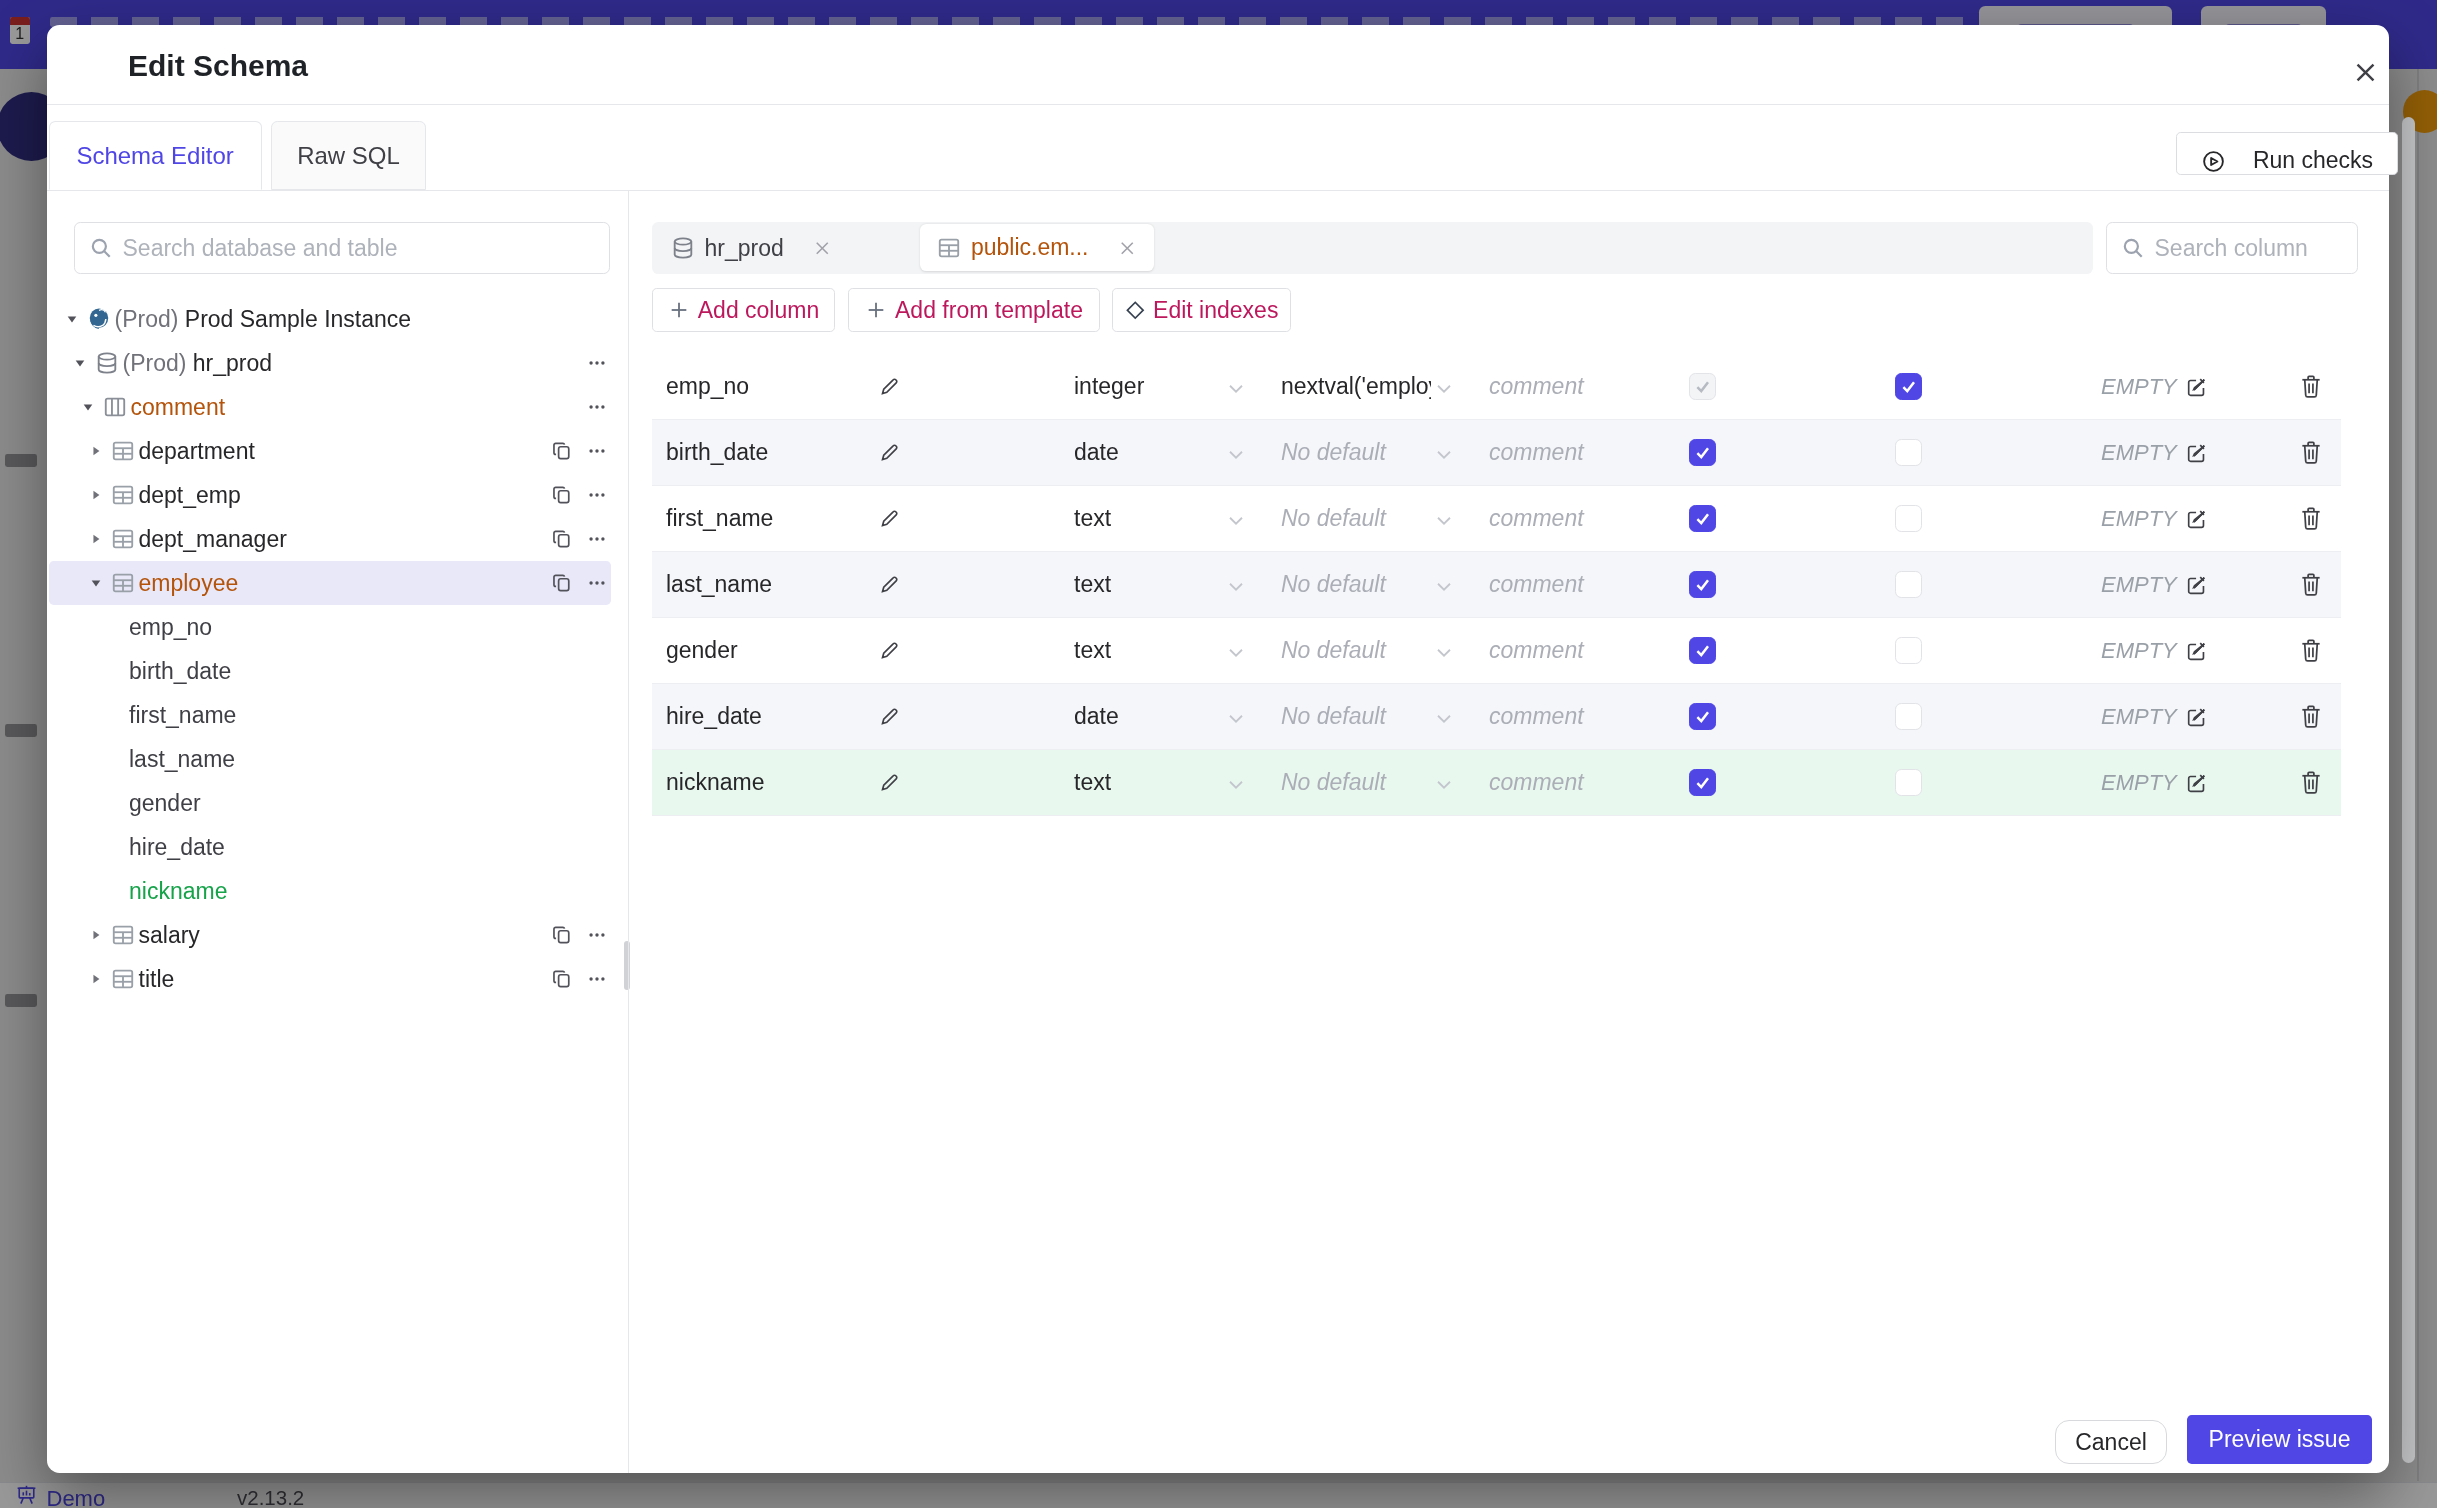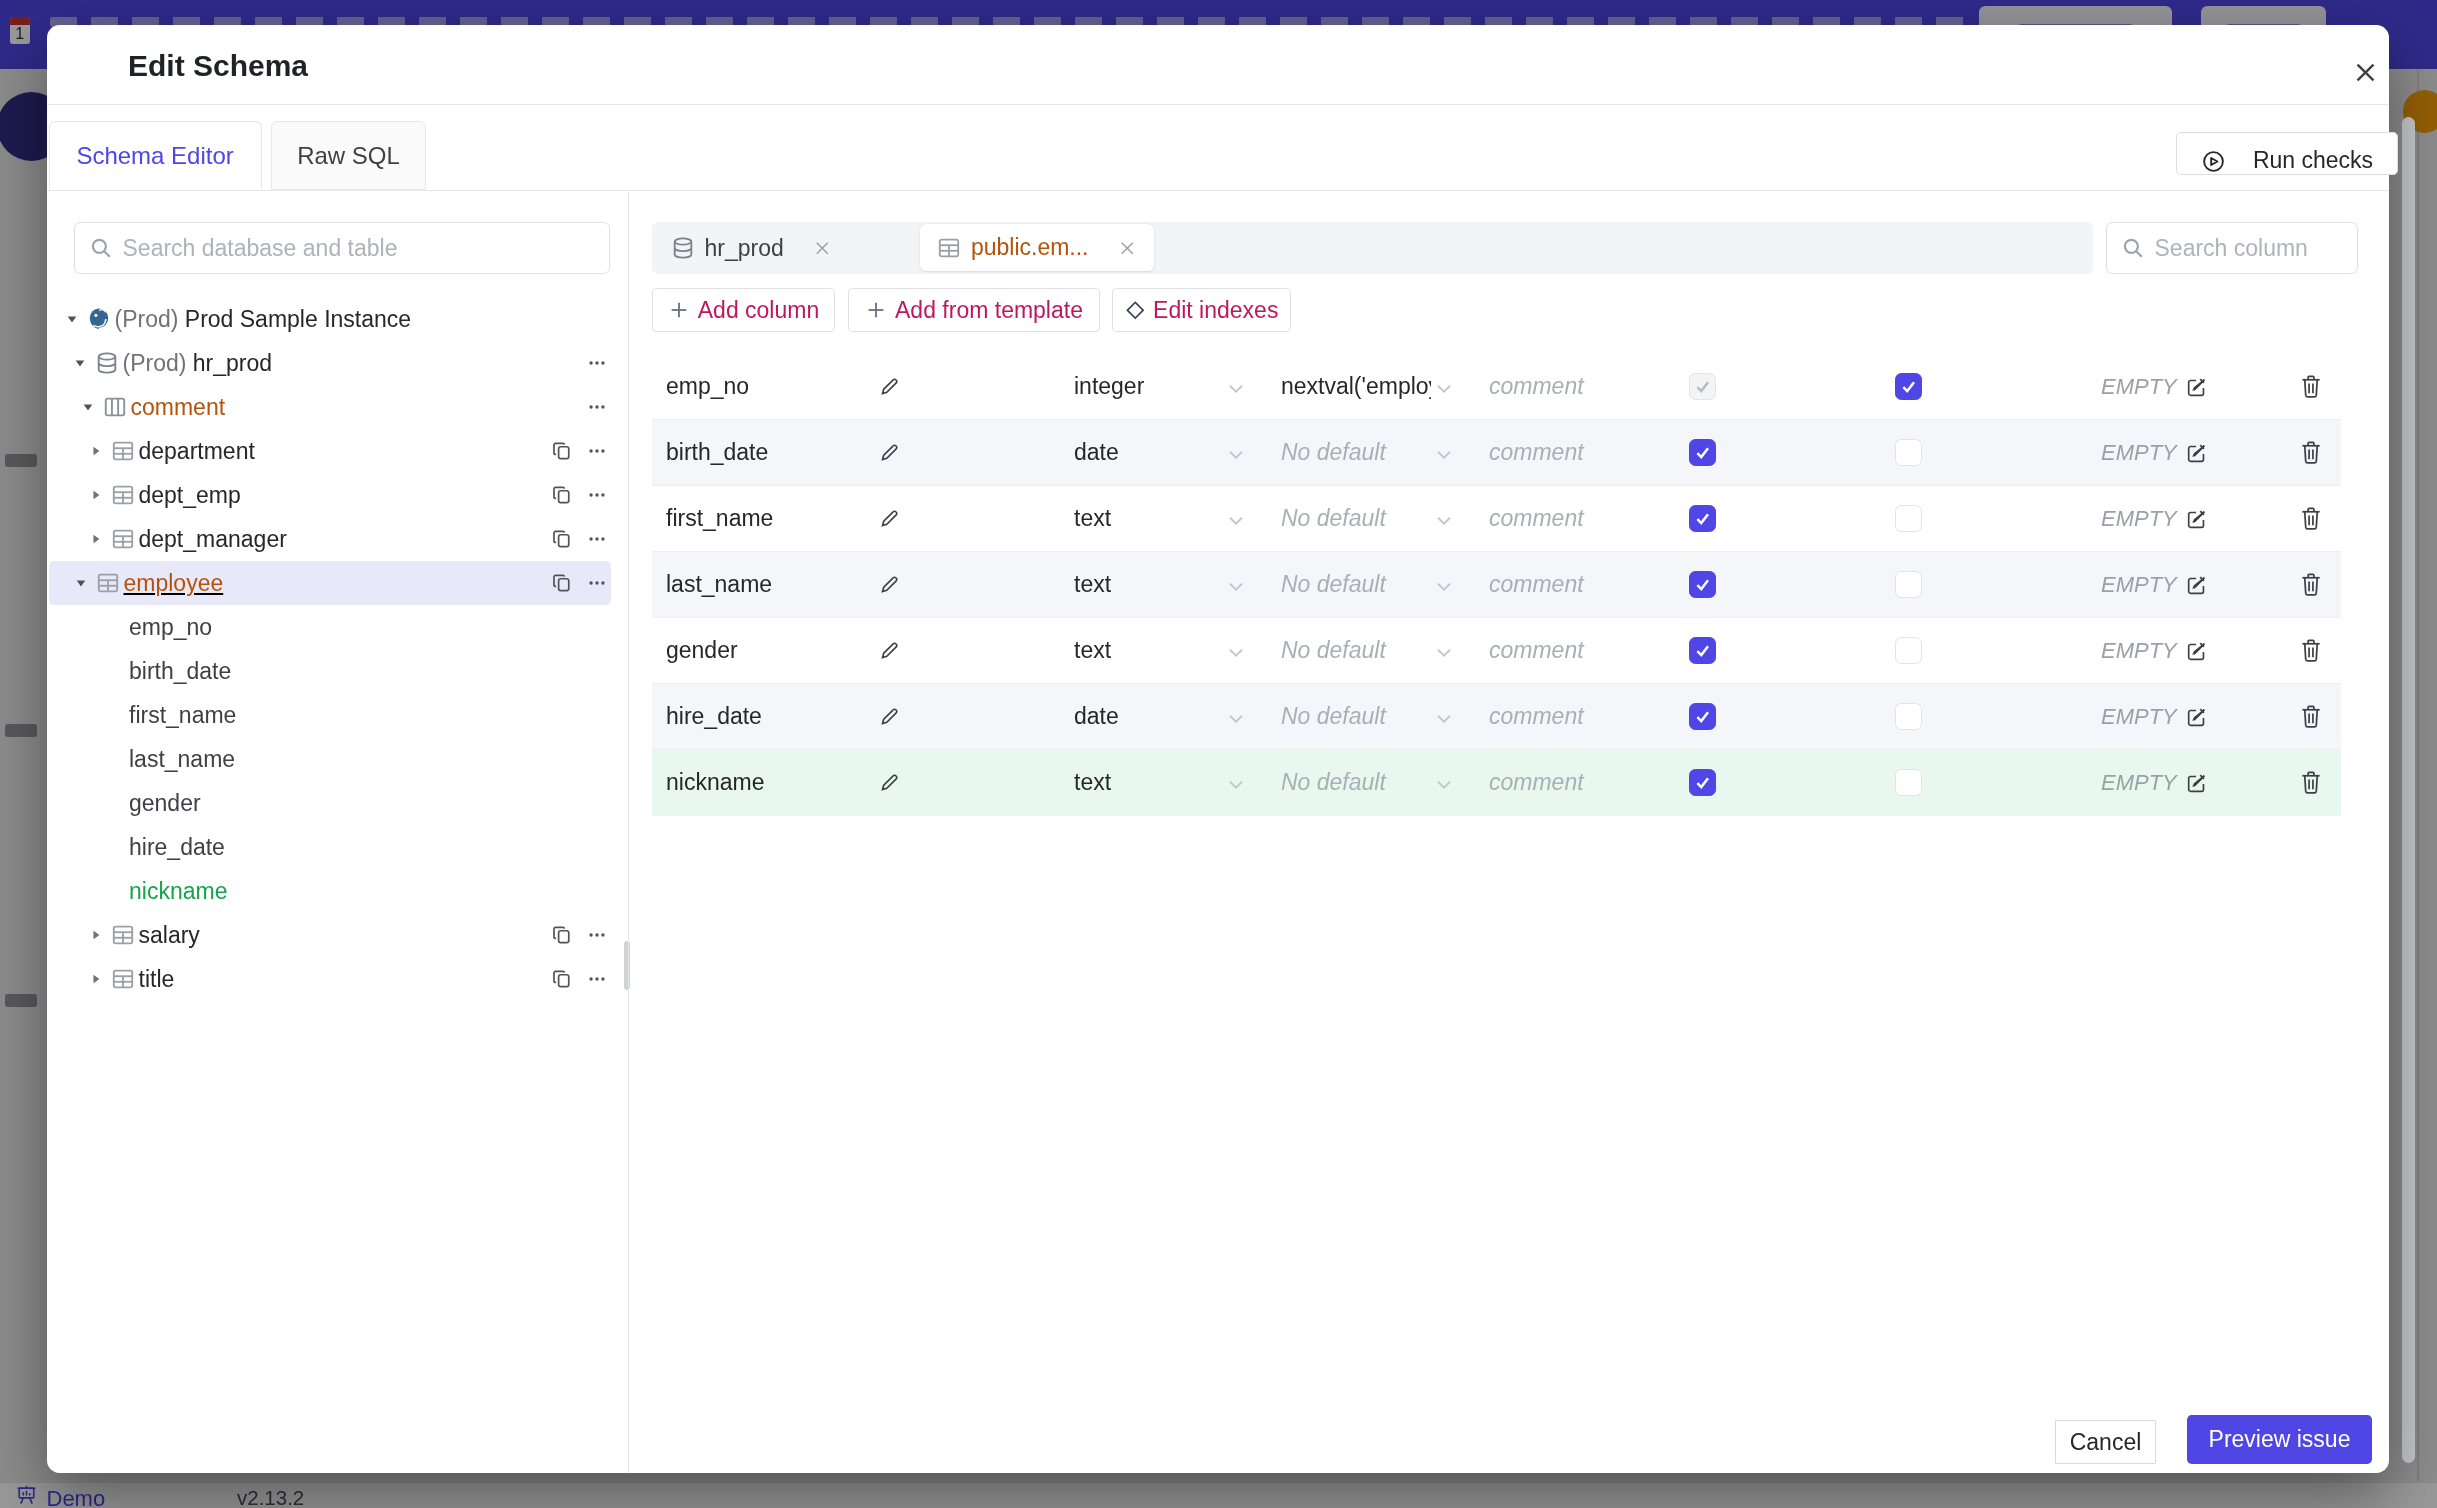--- a/index.html
+++ b/index.html
@@ -114,22 +114,22 @@
   .cb.disabled svg { color:#b6bac2; }
   .cb svg { display:none; }
   .cb.checked svg, .cb.disabled.checked svg { display:block; }
   .ccell.c-fk { padding-left:26px; gap:8px; }
   .ccell.c-fk .fk-label { font-size:22px; color:#9aa0a8; font-style:italic; }
   .ccell.c-fk .fk-edit { color:#3f3f46; cursor:pointer; display:flex; }
   .ccell.c-act { justify-content:center; }
   .trash { color:#3f3f46; cursor:pointer; display:flex; }
 
   
-  #cancel-btn { position:absolute; left:2008px; top:1395px; width:101px; height:44px; background:#fff; border:0.8px solid #d8d9dd;
-    border-radius:1px; font-size:23px; color:#27272a; display:flex; align-items:center; justify-content:center; cursor:pointer; }
+  #cancel-btn { position:absolute; left:2008px; top:1395px; width:112px; height:44px; background:#fff; border:0.8px solid #d8d9dd;
+    border-radius:14px; font-size:23px; color:#27272a; display:flex; align-items:center; justify-content:center; cursor:pointer; }
   #preview-btn { position:absolute; left:2140px; top:1390px; width:185px; height:49px; background:#4f46e5; border:none;
     border-radius:4.7px; font-size:23px; font-weight:500; color:#fff; display:flex; align-items:center; justify-content:center; cursor:pointer; }
 </style>
 </head>
 <body>
 
 <div id="base-page">
   <div id="top-bar">
     <div id="favicon-cal">
       <div class="cal-top"></div>
@@ -378,21 +378,21 @@
       </span>
       <span class="act a-dots">
         <svg width="22" height="22" viewBox="0 0 26 26" fill="currentColor">
           <circle cx="6" cy="13" r="2"></circle>
                 <circle cx="13" cy="13" r="2"></circle>
                 <circle cx="20" cy="13" r="2"></circle>
         </svg>
       </span>
     </span>
   </div>
-        <div class="trow selected" style="padding-left: 28px; text-decoration: underline;">
+        <div class="trow selected" style="padding-left: 43px;">
     <span class="caret c-down" style="display: flex;">
       <svg width="12" height="12" viewBox="0 0 14 14">
               <polygon points="2,4 12,4 7,11" fill="#52525b"></polygon>
             </svg>
     </span>
 
     <span class="ticon i-table" style="display: flex;">
       <svg width="24" height="24" viewBox="0 0 26 26" fill="none" stroke="#9aa0a8" stroke-width="2">
         <rect x="3" y="4" width="20" height="18" rx="2"></rect>
         <line x1="3" y1="10" x2="23" y2="10"></line>

